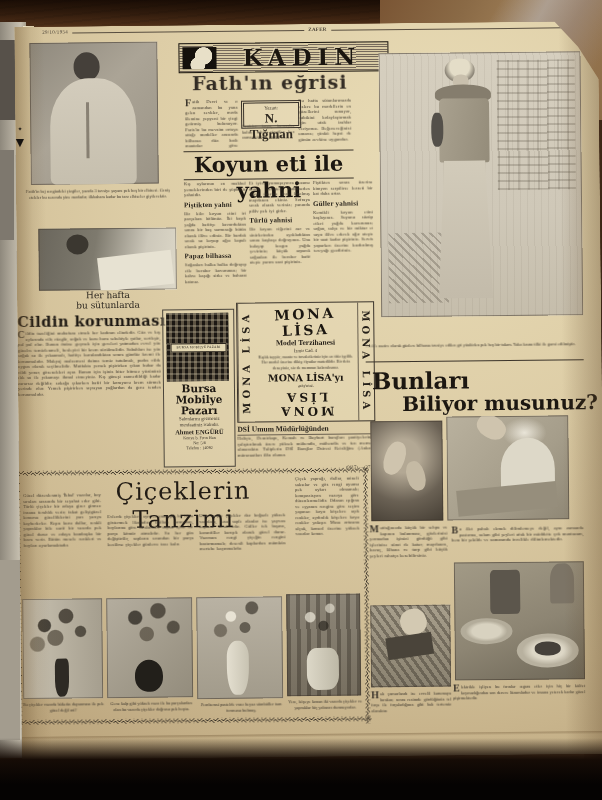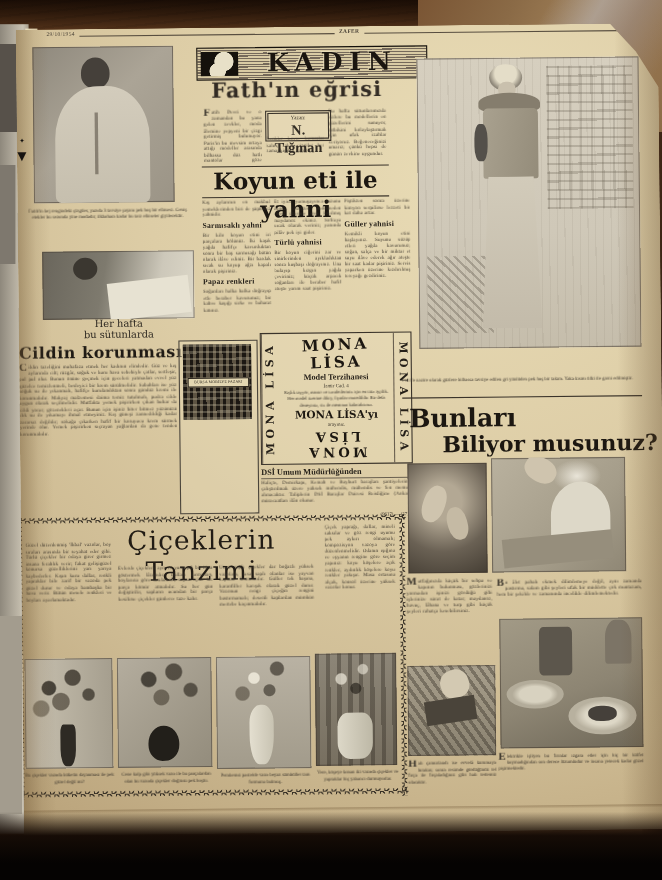--- a/index.html
+++ b/index.html
@@ -154,23 +154,23 @@
       <div class="c tiny">Bu hafta sütunlarımızda sizlere bu modellerin en güzellerini sunuyor, tatbikini kolaylaştırmak için ufak izahlar veriyoruz. Beğeneceğinizi umarız; çünkü hepsi de günün zevkine uygundur.</div>
     </div>
     <div class="abs byline">
       <span class="b1">Yazan:</span>
       <span class="b2">N. Tığman</span>
     </div>
 
     <div class="abs koyun-head">Koyun eti ile yahni</div>
     <div class="abs" style="left:168px;top:156px;width:62px;height:122px;overflow:hidden;">
       <div class="tiny">Kış aylarının en makbul yemeklerinden biri de şüphesiz yahnidir.</div>
-      <span class="subhead">Sarmısaklı yahni</span>
+      <span class="subhead">Piştikten yahni</span>
       <div class="tiny">Bir kilo koyun etini iri parçalara bölünüz. İki kaşık yağda hafifçe kavurduktan sonra bir baş sarmısağı bütün olarak ilâve ediniz. Bir bardak sıcak su koyup ağzı kapalı olarak pişiriniz.</div>
-      <span class="subhead">Papaz renkleri</span>
+      <span class="subhead">Papaz bilhassa</span>
       <div class="tiny">Soğanları halka halka doğrayıp etle beraber kavurunuz; bir kahve kaşığı sirke ve baharat katınız.</div>
     </div>
     <div class="abs" style="left:233px;top:156px;width:61px;height:122px;overflow:hidden;">
       <div class="tiny">Et iyice yumuşayınca tuzunu atınız. Ateşten indirmeden evvel üzerine ince kıyılmış maydanoz ekiniz. Sofraya sıcak olarak veriniz; yanında pilâv pek iyi gider.</div>
       <span class="subhead">Türlü yahnisi</span>
       <div class="tiny">Bir koyun ciğerini zar ve sinirlerinden ayıkladıktan sonra kuşbaşı doğrayınız. Una bulayıp kızgın yağda çeviriniz; küçük arpacık soğanları ile beraber hafif ateşte yarım saat pişiriniz.</div>
     </div>
     <div class="abs" style="left:297px;top:156px;width:60px;height:122px;overflow:hidden;">
       <div class="tiny">Piştikten sonra üzerine kimyon serpilirse lezzeti bir kat daha artar.</div>
       <span class="subhead">Güller yahnisi</span>
@@ -196,20 +196,31 @@
     <div class="abs herhafta">
       <div>Her hafta</div>
       <div>bu sütunlarda</div>
     </div>
     <div class="abs cilt-title">Cildin korunması</div>
     <div class="abs tiny dc" style="left:0;top:304px;width:143px;height:132px;">Cildin tazeliğini muhafaza etmek her kadının elindedir. Güz ve kış aylarında cilt; rüzgâr, soğuk ve kuru hava sebebiyle çatlar, sertleşir, pul pul olur. Bunun önüne geçmek için geceleri yatmadan evvel yüz güzelce temizlenmeli, besleyici bir krem sürülmelidir. Sabahları ise yüz soğuk su ile yıkanmalı, hafifçe kurulandıktan sonra gündüz kremi ile korunmalıdır. Makyaj malzemesi daima temiz tutulmalı, pudra cilde uygun olarak seçilmelidir. Mutfakta yemek pişirirken çıkan buhar da cildi yorar; gözenekleri açar. Bunun için işiniz biter bitmez yüzünüzü ılık su ile yıkamayı ihmal etmeyiniz. Kış güneşi zannedildiği kadar zararsız değildir; sokağa çıkarken hafif bir koruyucu krem sürmek yerinde olur. Yemek pişirirken sıçrayan yağlardan da gene tenden korunmalıdır.</div>
 
     <div class="abs bursa">
       <div class="bldg">
         <div class="bldg-band">BURSA MOBİLYE PAZARI</div>
+      </div>
+      <div style="margin-top:73px;">
+        <div class="b-t">Bursa</div>
+        <div class="b-t">Mobilye</div>
+        <div class="b-t">Pazarı</div>
+        <div class="b-s">Salonlarını gezmeniz</div>
+        <div class="b-s">menfaatiniz icabıdır.</div>
+        <div class="b-n">Ahmet ENGÜRÜ</div>
+        <div class="b-a">Konya b. Fırın Han</div>
+        <div class="b-a">No: 5/6</div>
+        <div class="b-a">Telefon : 14092</div>
       </div>
     </div>
 
     <div class="abs mona">
       <div class="m-band m-left">MONA LİSA</div>
       <div class="m-band m-right">MONA LİSA</div>
       <div class="m-main">
         <div class="m-title">MONA LİSA</div>
         <div class="m-sub">Model Terzihanesi</div>
         <div class="m-addr">İzmir Cad. 4</div>

